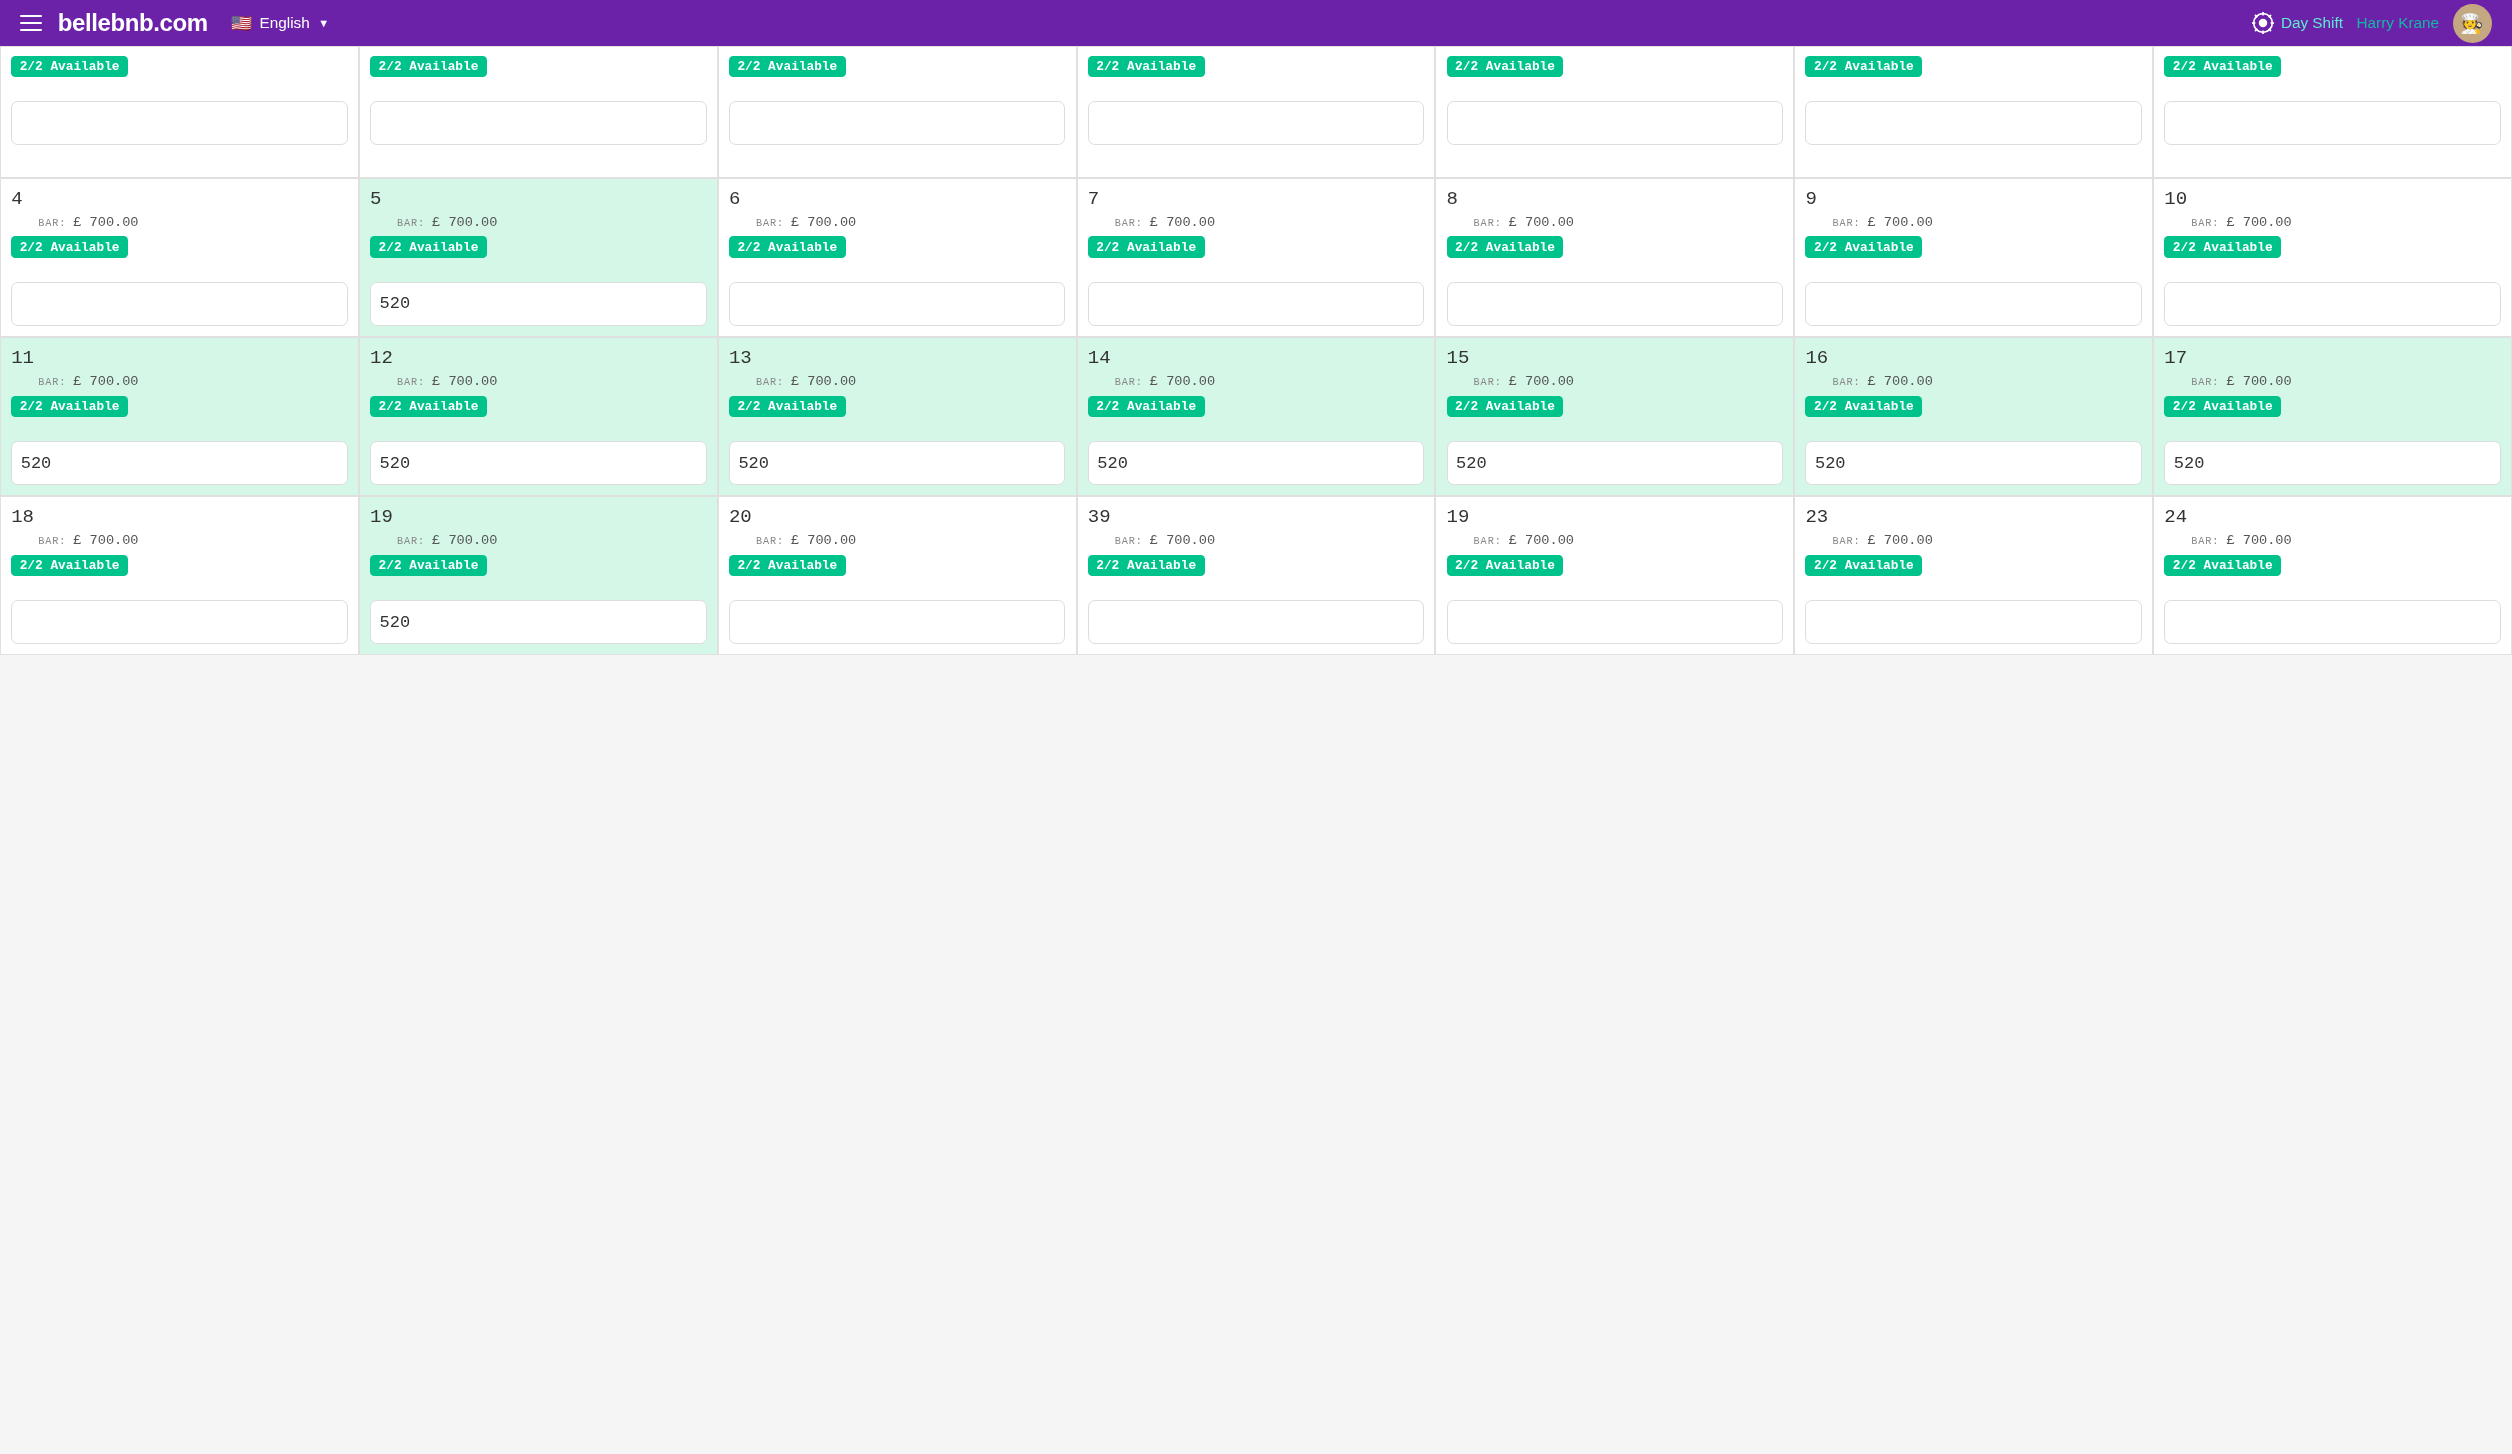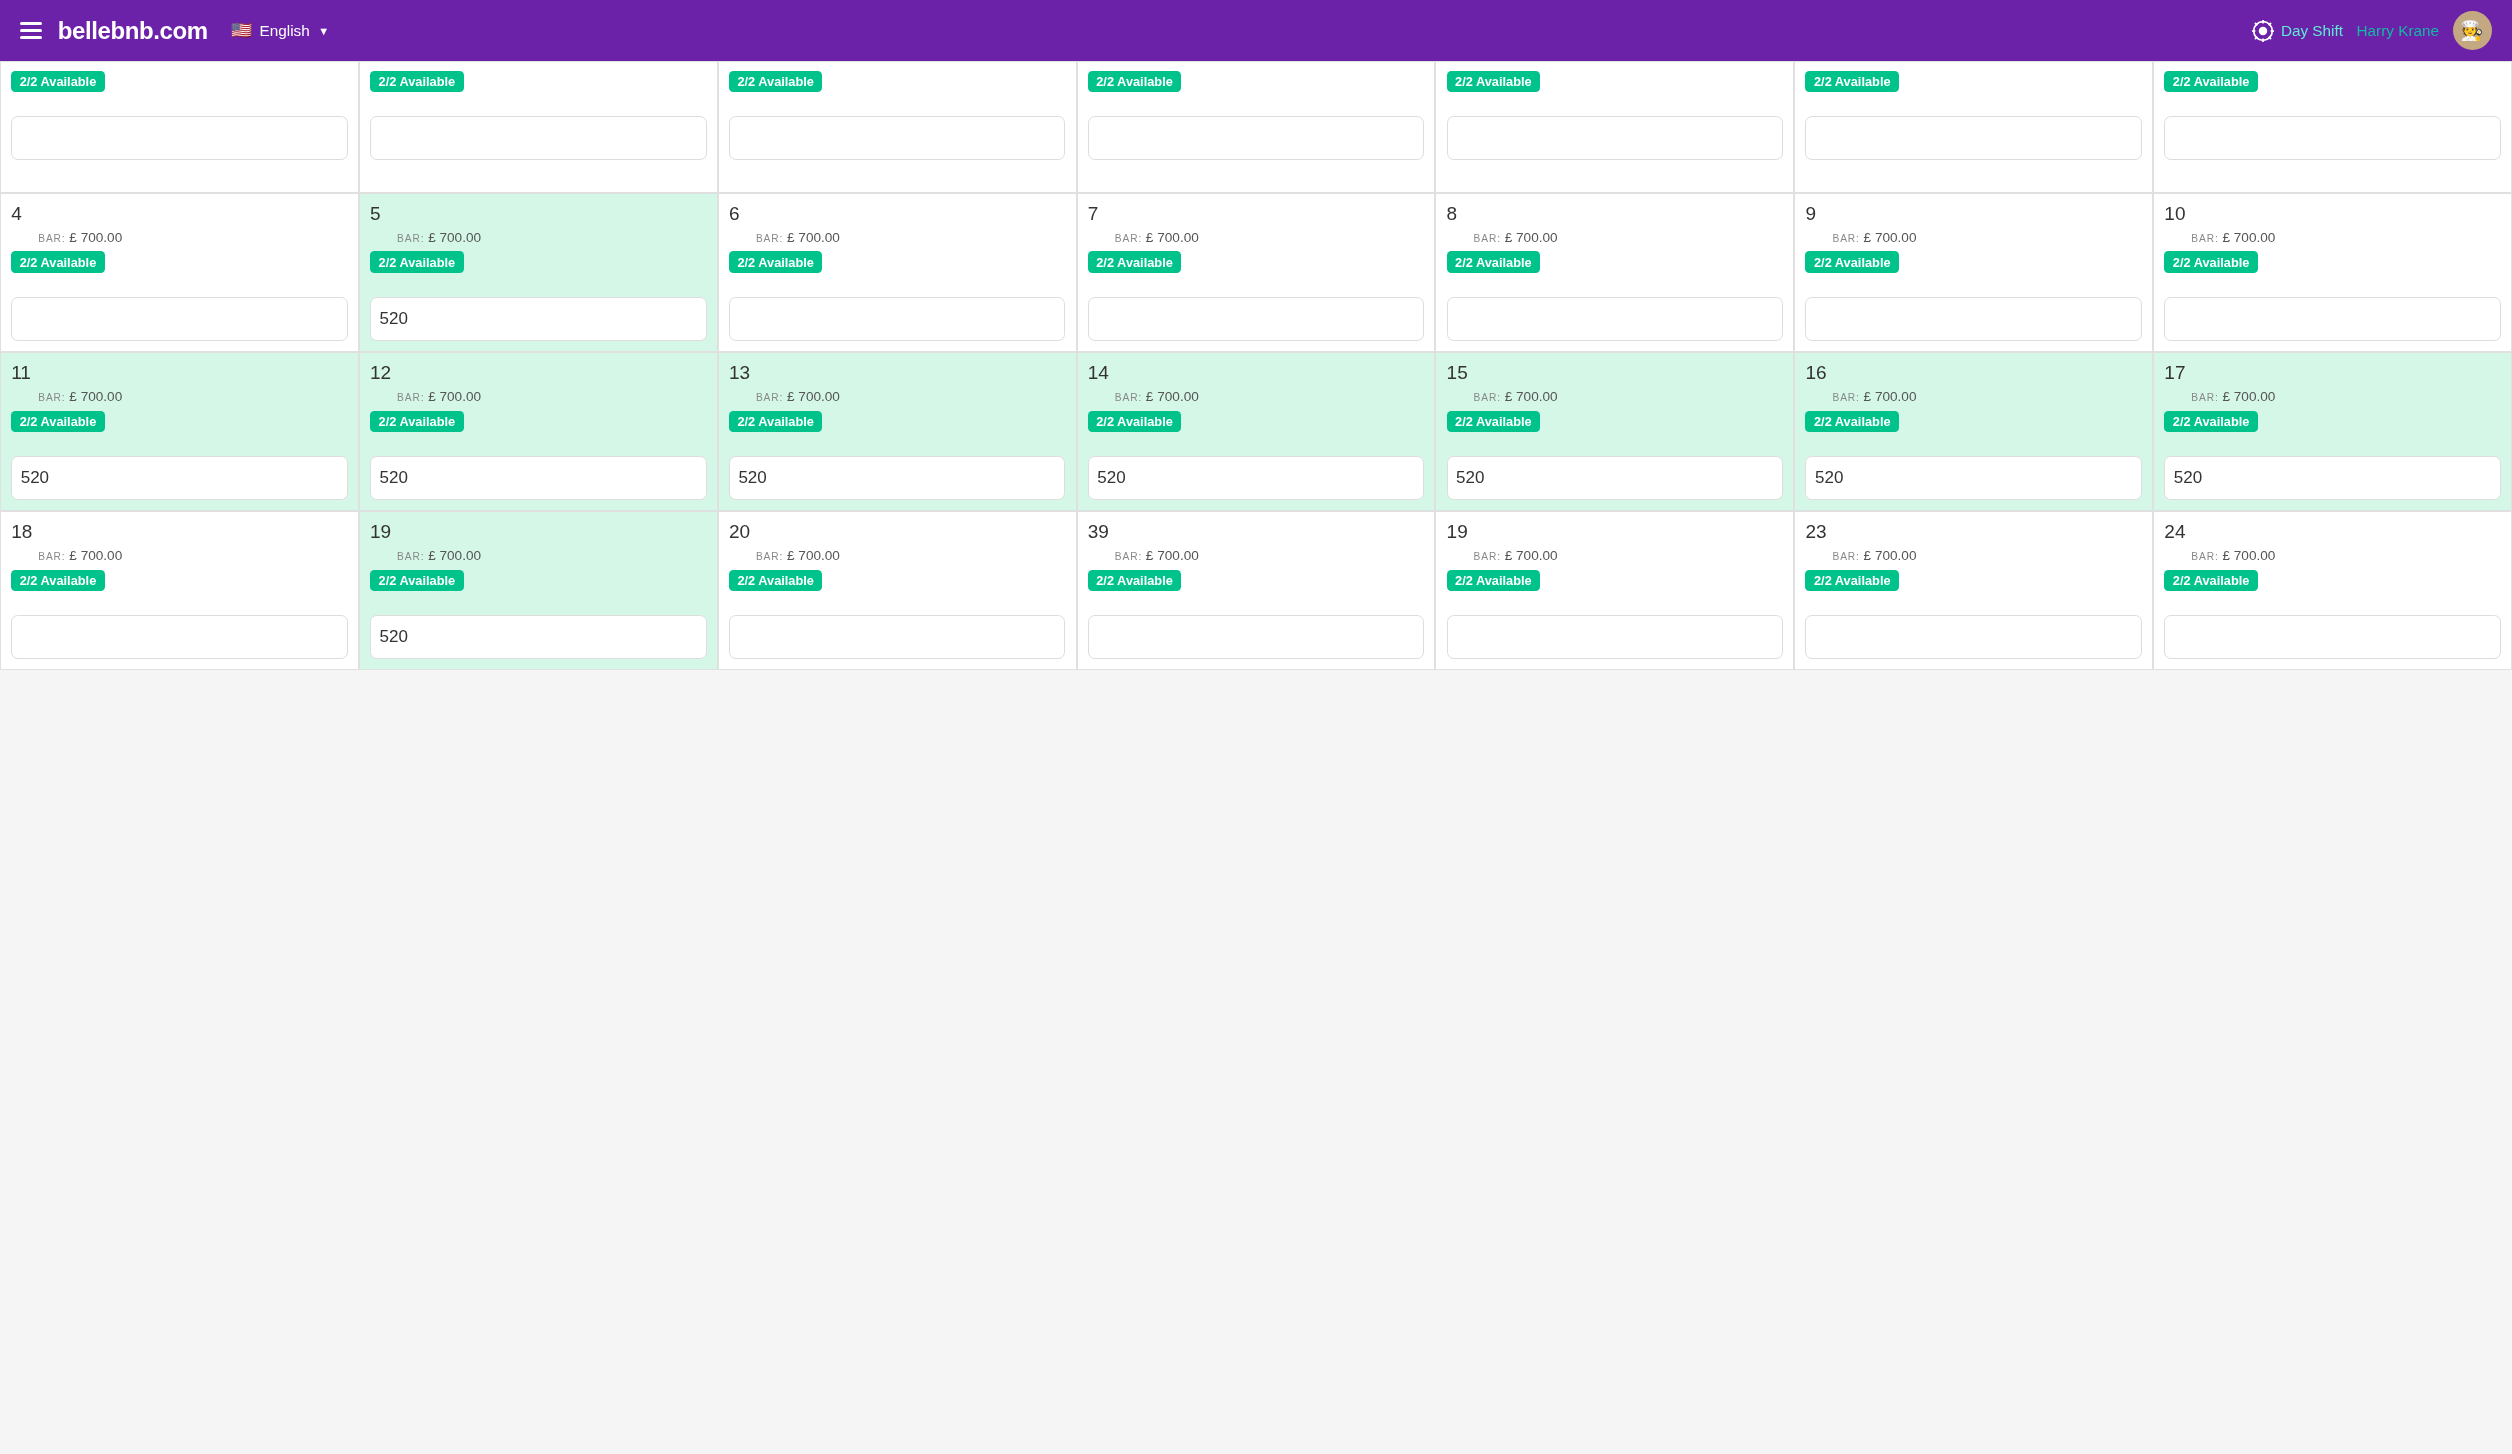--- a/index.html
+++ b/index.html
@@ -4,21 +4,21 @@
   <style>
     * { box-sizing: border-box; margin: 0; padding: 0; }
     body { font-family: -apple-system, BlinkMacSystemFont, 'Segoe UI', sans-serif; background: #f5f5f5; }
 
     
     .header {
       background: #6b21a8;
       display: flex;
       align-items: center;
       padding: 0 20.4px;
-      height: 61px;
+      height: 46px;
       color: white;
     }
     .hamburger {
       display: flex;
       flex-direction: column;
       gap: 4.3px;
       cursor: pointer;
       margin-right: 15.3px;
     }
     .hamburger span {
@@ -73,20 +73,21 @@
       display: flex;
       align-items: center;
       justify-content: center;
       font-size: 19px;
     }
 
     
     .grid-container {
       padding: 0;
       background: white;
+      font-family: Liberation Mono, monospace;
     }
     .calendar-grid {
       display: grid;
       grid-template-columns: repeat(7, 1fr);
       gap: 0;
     }
     .day-cell {
       border: 0.9px solid #e0e0e0;
       padding: 8.5px 10.2px 10.2px 10.2px;
       min-height: 132px;

